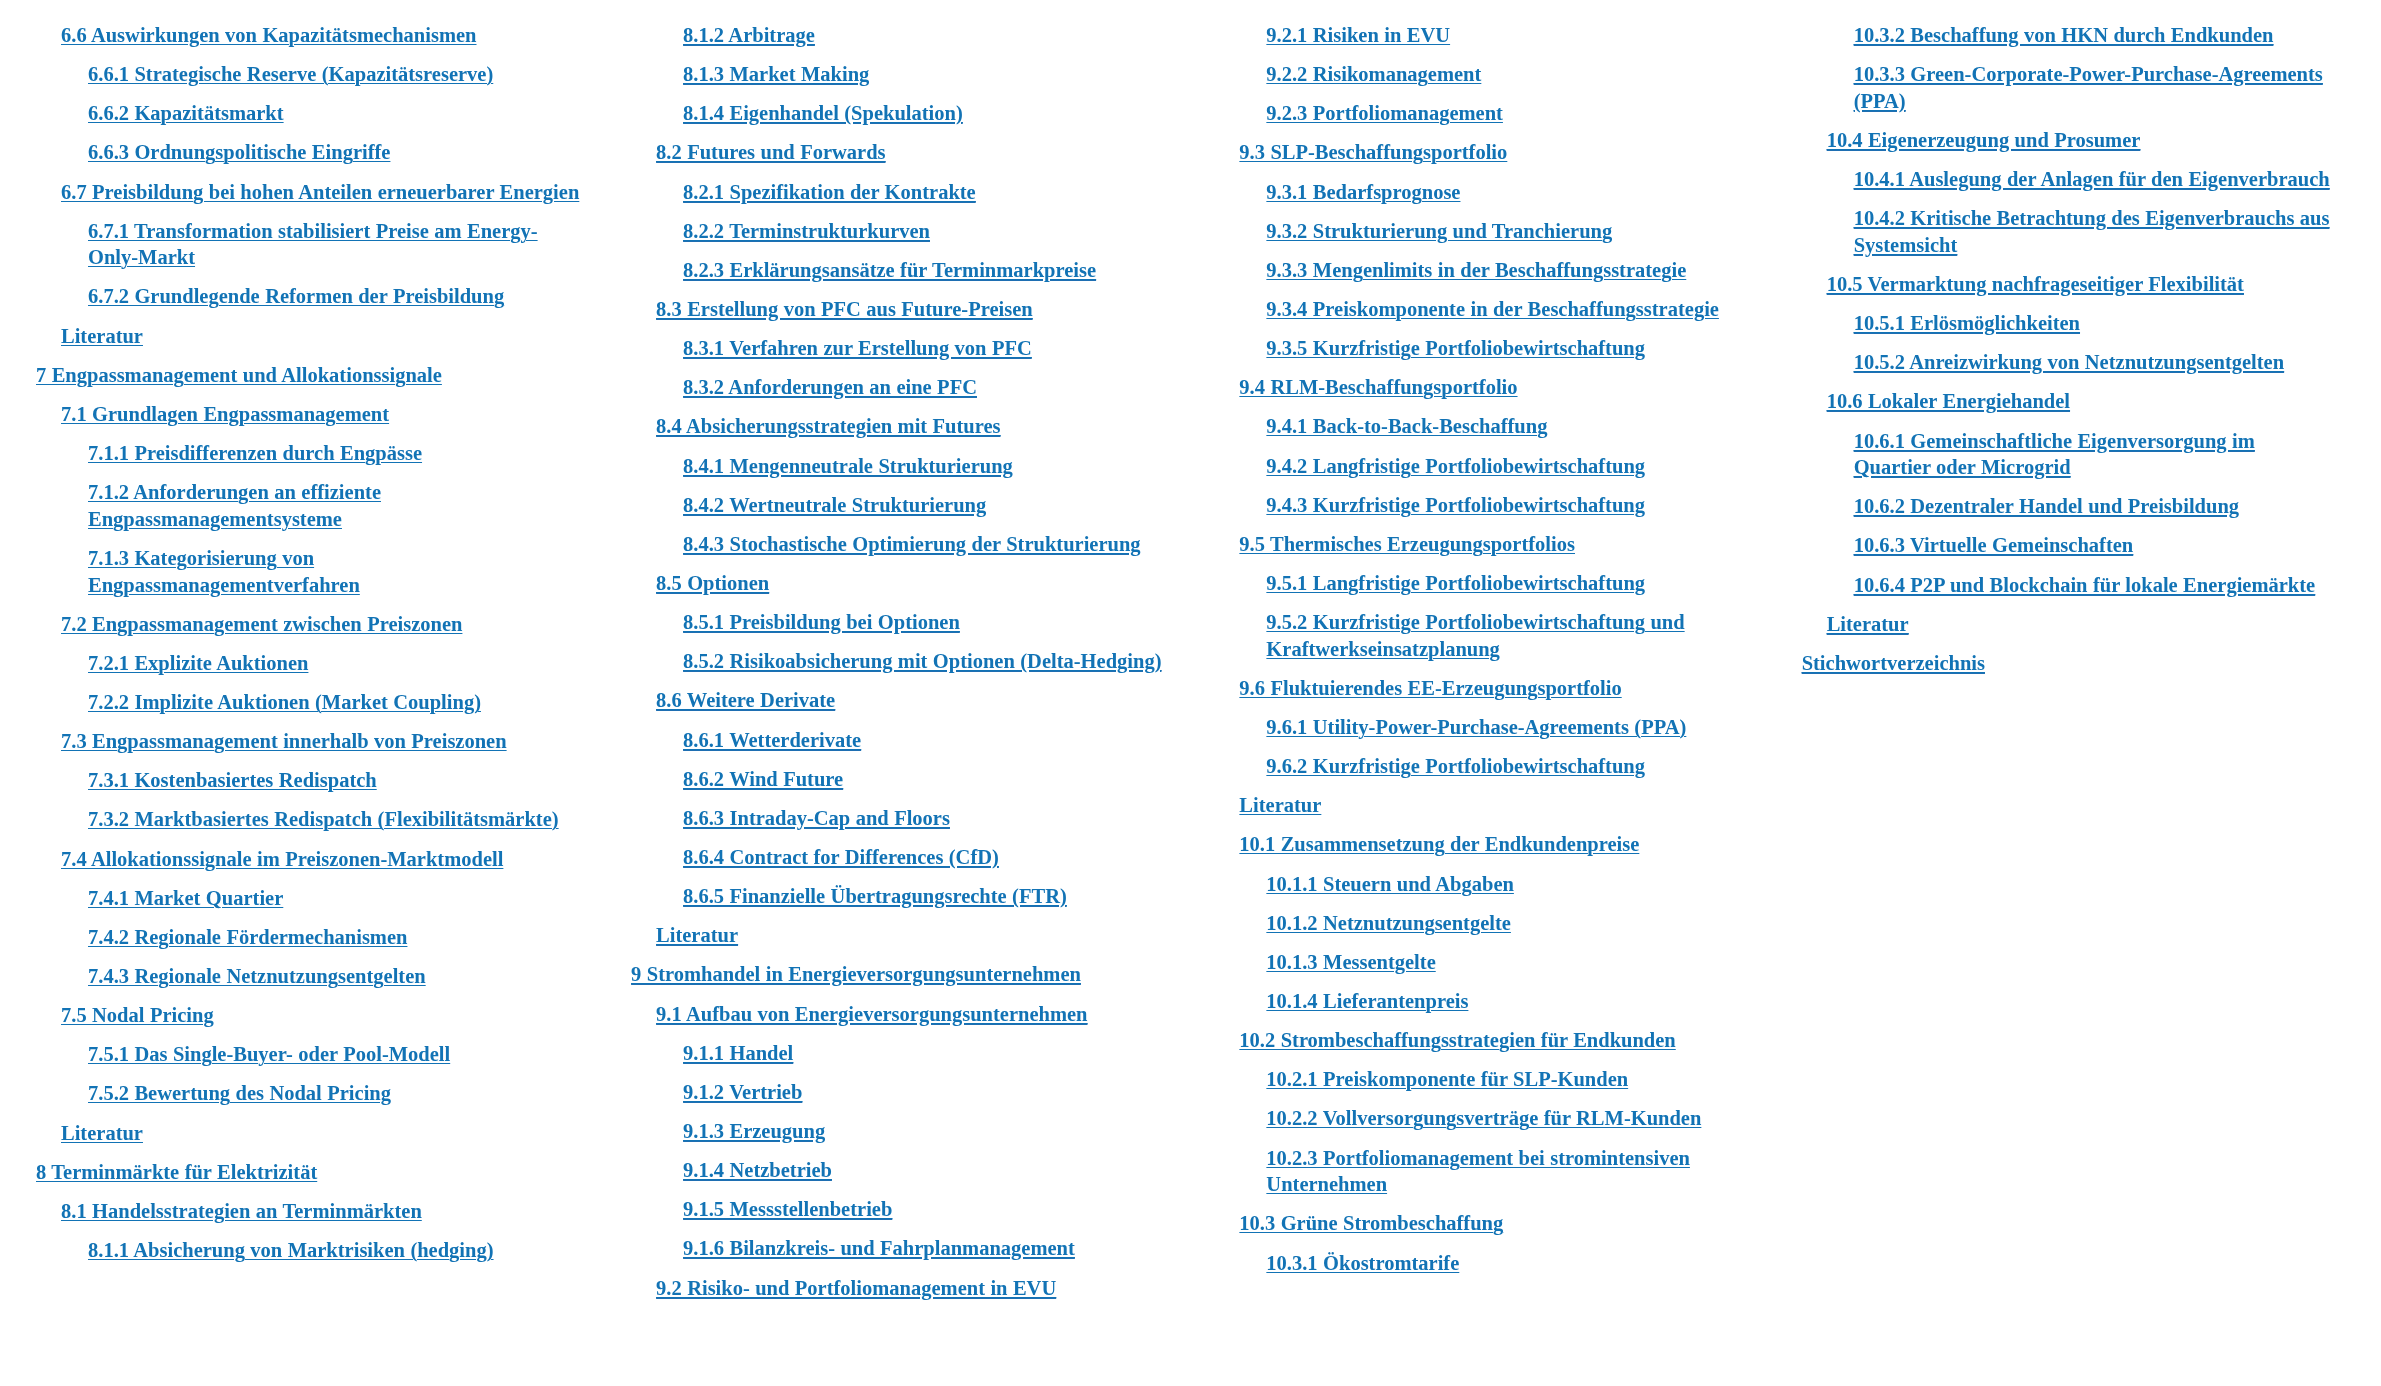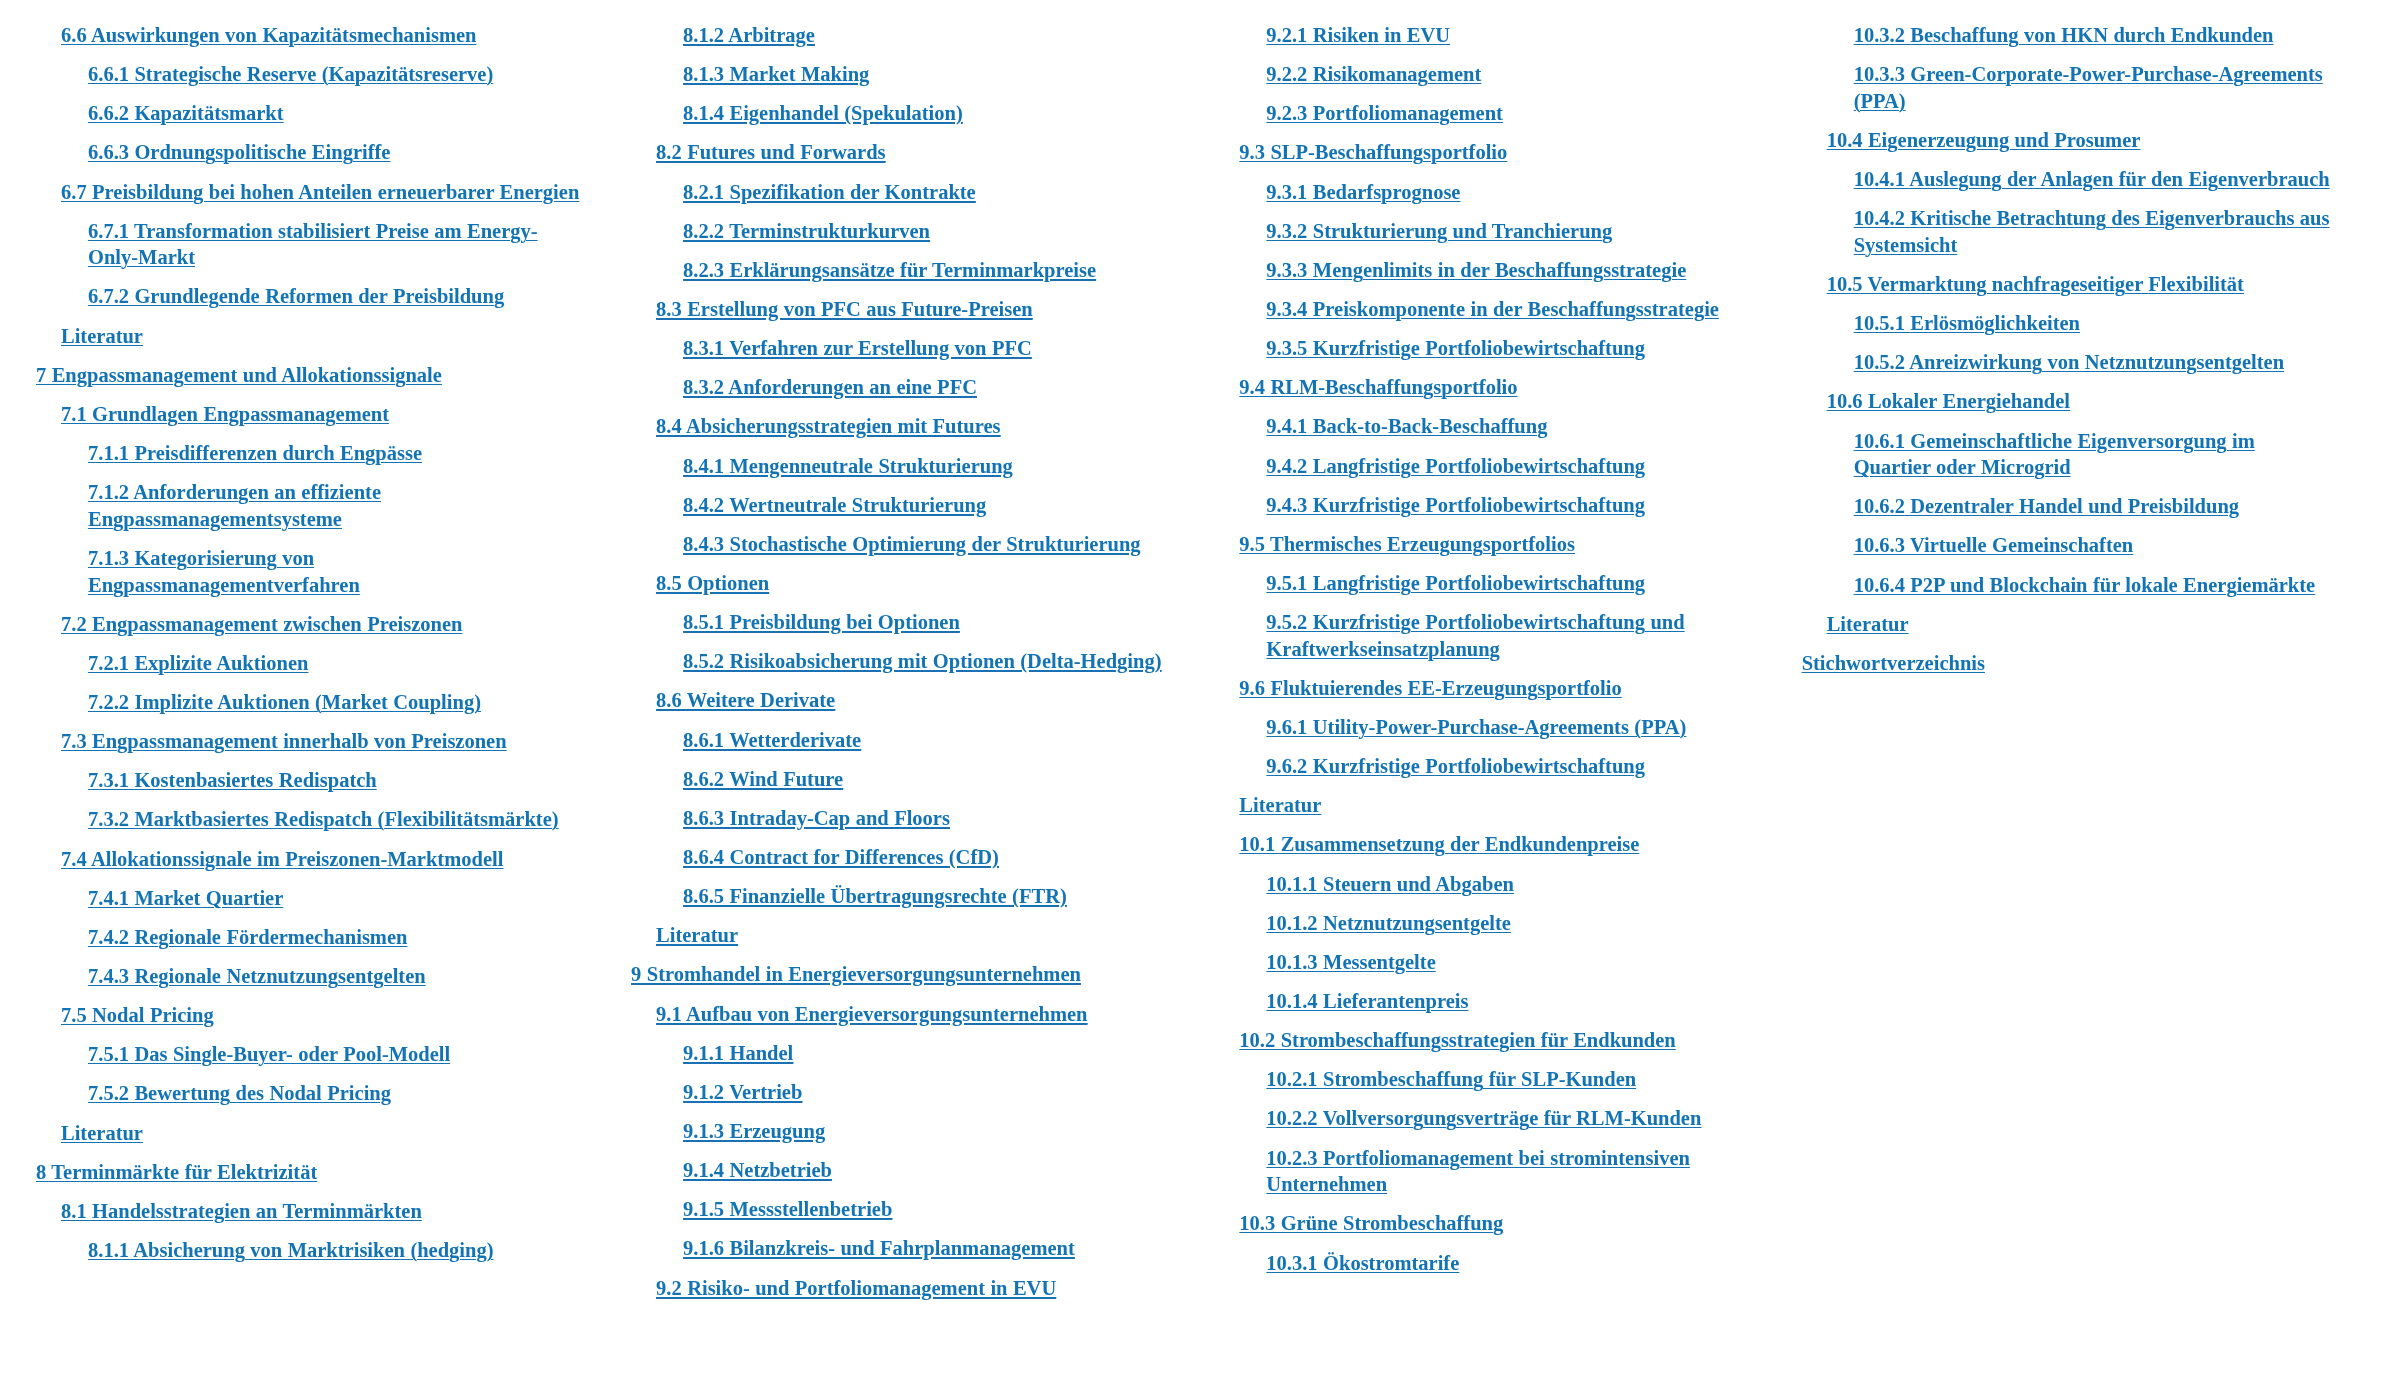--- a/index.html
+++ b/index.html
@@ -25,21 +25,21 @@
     justify-content: space-between;
   }
   .col {
     box-sizing: border-box;
     width: 25%;
     padding-right: 18px;
   }
   .col.c1 { padding-left: 6px; }
   .col.c2 { padding-left: 18px; text-decoration: underline; }
   .col.c3 { padding-left: 18px; }
-  .col.c4 { padding-left: 22px; }
+  .col.c4 { padding-left: 22px; text-decoration: underline; }
 
   .entry {
     display: block;
     color: #1273b5;
     text-decoration: underline;
     text-decoration-thickness: 1px;
     text-underline-offset: 2px;
     font-weight: bold;
     font-size: 20.5px;
     line-height: 1.30;
@@ -142,21 +142,21 @@
       <a class="entry lvl2">9.6 Fluktuierendes EE-Erzeugungsportfolio</a>
       <a class="entry lvl3">9.6.1 Utility-Power-Purchase-Agreements (PPA)</a>
       <a class="entry lvl3">9.6.2 Kurzfristige Portfoliobewirtschaftung</a>
       <a class="entry lvl2">Literatur</a>
       <a class="entry lvl2">10.1 Zusammensetzung der Endkundenpreise</a>
       <a class="entry lvl3">10.1.1 Steuern und Abgaben</a>
       <a class="entry lvl3">10.1.2 Netznutzungsentgelte</a>
       <a class="entry lvl3">10.1.3 Messentgelte</a>
       <a class="entry lvl3">10.1.4 Lieferantenpreis</a>
       <a class="entry lvl2">10.2 Strombeschaffungsstrategien für Endkunden</a>
-      <a class="entry lvl3">10.2.1 Strombeschaffung für SLP-Kunden</a>
+      <a class="entry lvl3">10.2.1 Preiskomponente für SLP-Kunden</a>
       <a class="entry lvl3">10.2.2 Vollversorgungsverträge für RLM-Kunden</a>
       <a class="entry lvl3">10.2.3 Portfoliomanagement bei stromintensiven Unternehmen</a>
       <a class="entry lvl2">10.3 Grüne Strombeschaffung</a>
       <a class="entry lvl3">10.3.1 Ökostromtarife</a>
     </div>
   <div class="col c4">
       <a class="entry lvl3">10.3.2 Beschaffung von HKN durch Endkunden</a>
       <a class="entry lvl3">10.3.3 Green-Corporate-Power-Purchase-Agreements (PPA)</a>
       <a class="entry lvl2">10.4 Eigenerzeugung und Prosumer</a>
       <a class="entry lvl3">10.4.1 Auslegung der Anlagen für den Eigenverbrauch</a>

